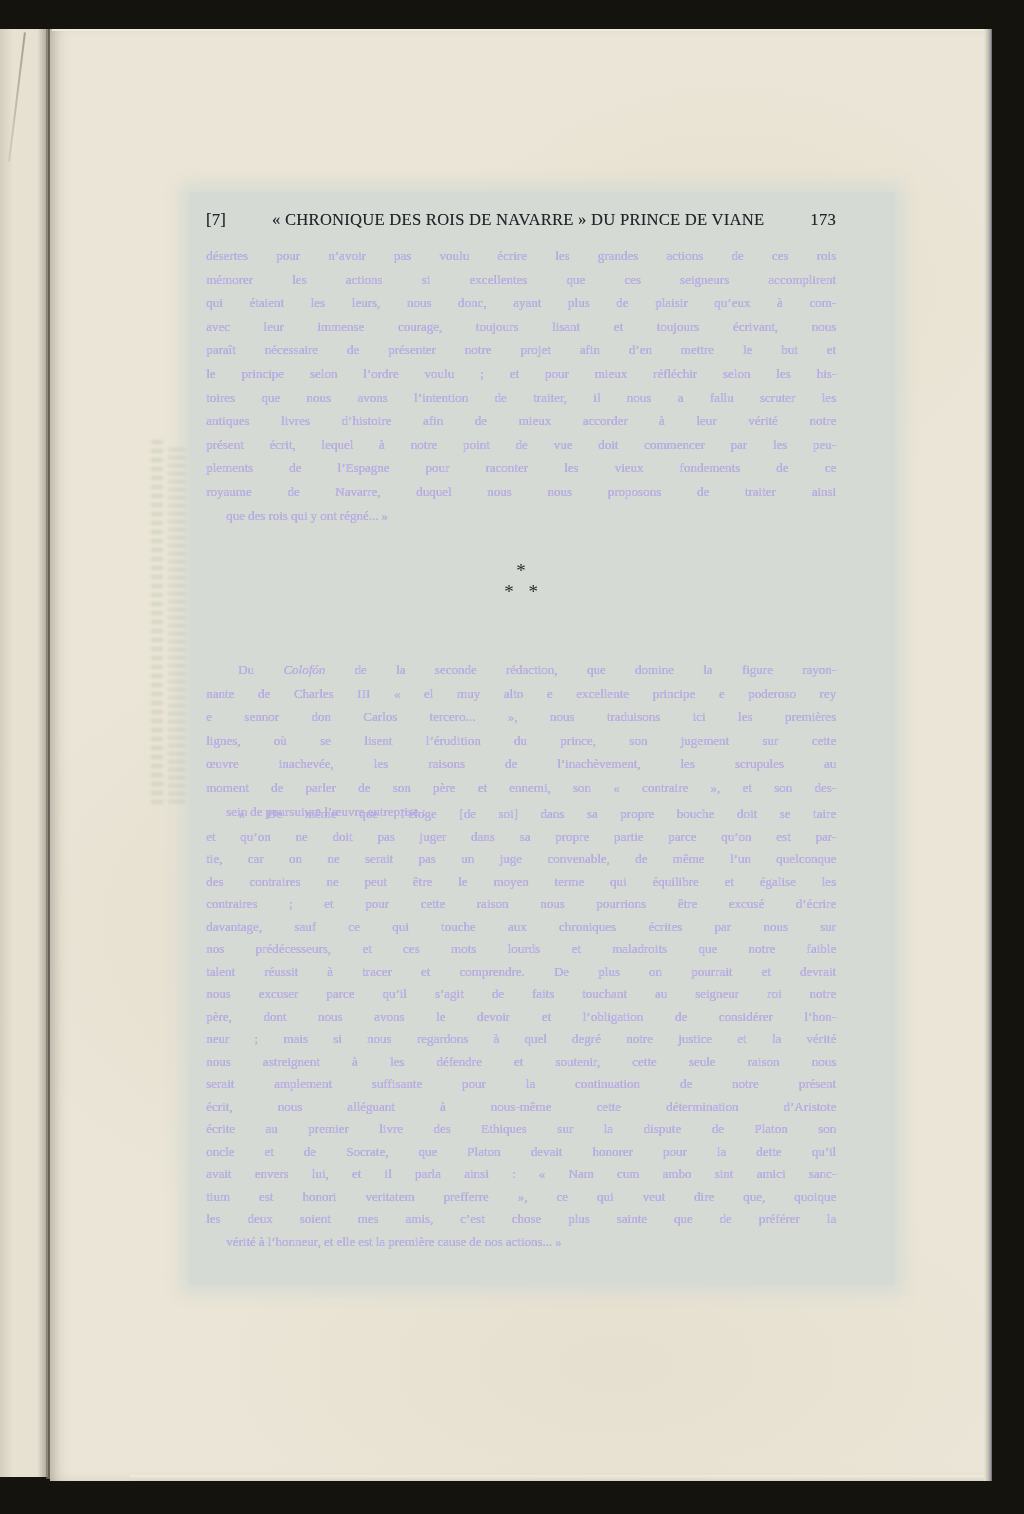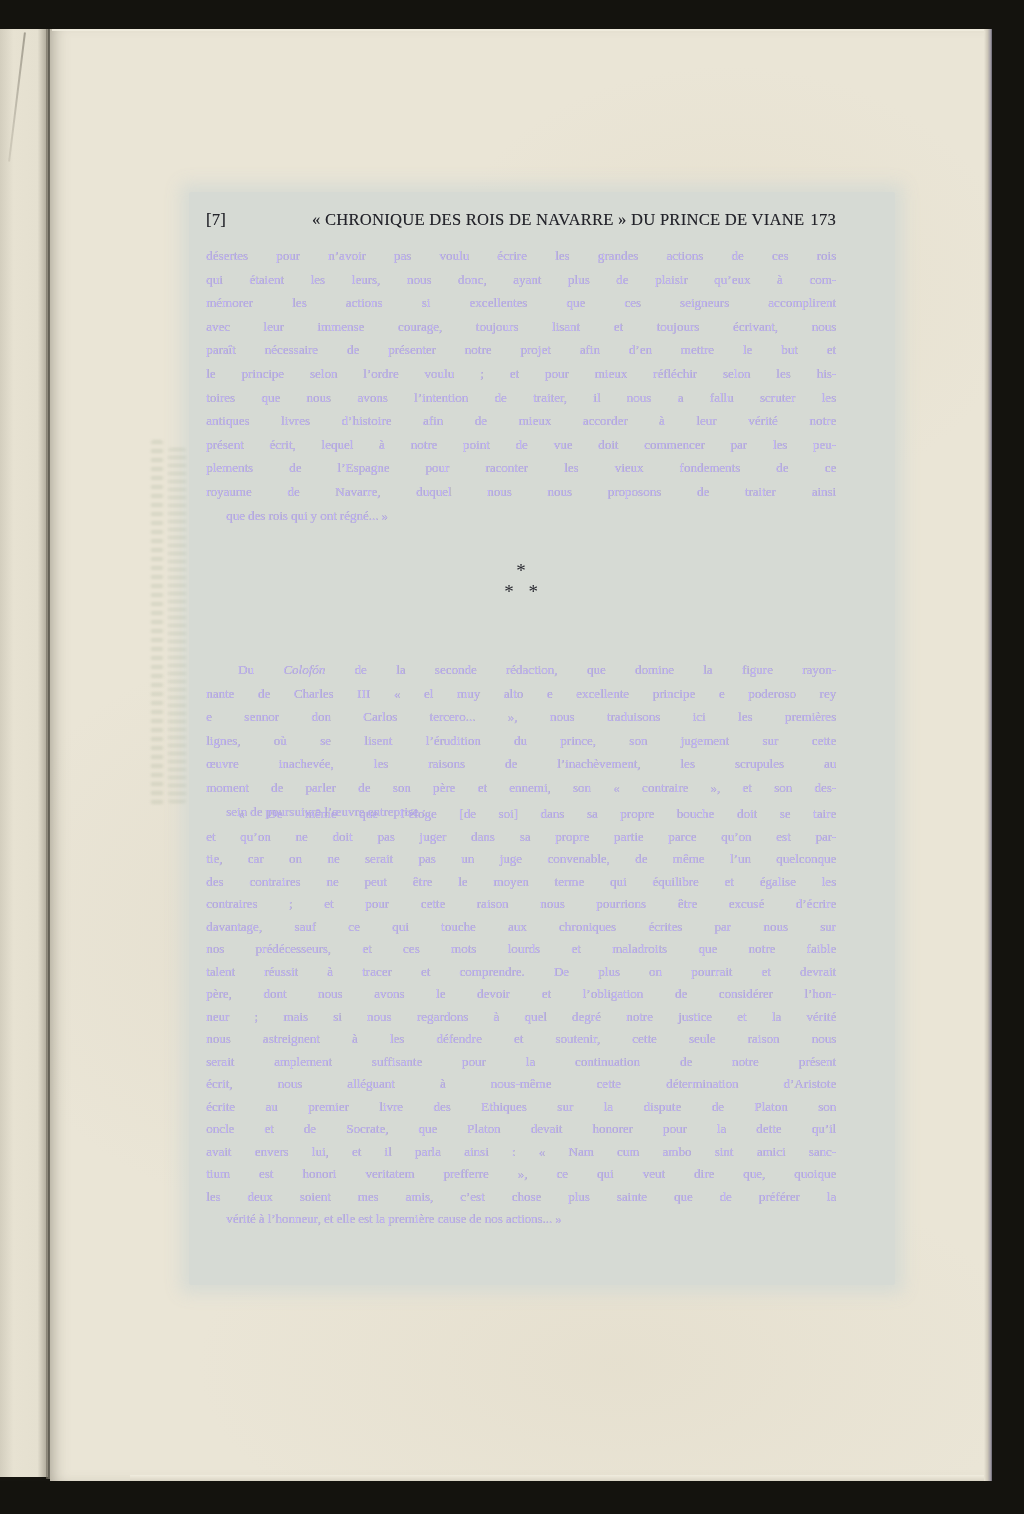--- a/index.html
+++ b/index.html
@@ -57,21 +57,21 @@
     background:repeating-linear-gradient(180deg,rgba(125,145,115,.40) 0 4px,transparent 4px 9px);}
   .ghost2{left:168px;top:448px;width:18px;height:355px;
     background:repeating-linear-gradient(180deg,rgba(120,140,112,.35) 0 3px,transparent 3px 8px);}
   
   .pagehead{
     position:absolute;left:206px;top:198px;width:630px;z-index:4;
     display:flex;align-items:baseline;
     font-size:16.5px;line-height:20px;letter-spacing:.3px;color:#23232a;
     text-shadow:.2px .2px .3px rgba(35,35,42,.45);
   }
-  .pagehead .ptitle{flex:1;text-align:right;white-space:nowrap;}
+  .pagehead .ptitle{flex:1;text-align:center;white-space:nowrap;}
   .pagehead .notation{padding-right:6px;}
   .pagehead .pnum{padding-left:6px;margin-top:12px;}
   .para{
     position:absolute;left:206px;width:630px;z-index:4;
     font-size:13px;line-height:23.6px;color:#c4b5fd;
     text-shadow:.2px .2px .35px rgba(38,38,45,.4);
   }
   .p1{top:244px;}
   .p2{top:658px;}
   .p3{top:803px;line-height:22.5px;}
@@ -106,22 +106,22 @@
   <div class="ghost ghost2"></div>
 
   <header class="pagehead">
     <span class="notation">[7]</span>
     <span class="ptitle">« CHRONIQUE DES ROIS DE NAVARRE » DU PRINCE DE VIANE</span>
     <span class="pnum">173</span>
   </header>
 
   <div class="para p1">
       <div class="line">désertes pour n’avoir pas voulu écrire les grandes actions de ces rois</div>
+      <div class="line">mémorer les actions si excellentes que ces seigneurs accomplirent</div>
       <div class="line">qui étaient les leurs, nous donc, ayant plus de plaisir qu’eux à com-</div>
-      <div class="line">mémorer les actions si excellentes que ces seigneurs accomplirent</div>
       <div class="line">avec leur immense courage, toujours lisant et toujours écrivant, nous</div>
       <div class="line">paraît nécessaire de présenter notre projet afin d’en mettre le but et</div>
       <div class="line">le principe selon l’ordre voulu ; et pour mieux réfléchir selon les his-</div>
       <div class="line">toires que nous avons l’intention de traiter, il nous a fallu scruter les</div>
       <div class="line">antiques livres d’histoire afin de mieux accorder à leur vérité notre</div>
       <div class="line">présent écrit, lequel à notre point de vue doit commencer par les peu-</div>
       <div class="line">plements de l’Espagne pour raconter les vieux fondements de ce</div>
       <div class="line">royaume de Navarre, duquel nous nous proposons de traiter ainsi</div>
       <div class="line last">que des rois qui y ont régné... »</div>
     </div>
@@ -143,20 +143,21 @@
 
   <div class="para indent p3">
       <div class="line">« De même que l’éloge [de soi] dans sa propre bouche doit se taire</div>
       <div class="line">et qu’on ne doit pas juger dans sa propre partie parce qu’on est par-</div>
       <div class="line">tie, car on ne serait pas un juge convenable, de même l’un quelconque</div>
       <div class="line">des contraires ne peut être le moyen terme qui équilibre et égalise les</div>
       <div class="line">contraires ; et pour cette raison nous pourrions être excusé d’écrire</div>
       <div class="line">davantage, sauf ce qui touche aux chroniques écrites par nous sur</div>
       <div class="line">nos prédécesseurs, et ces mots lourds et maladroits que notre faible</div>
       <div class="line">talent réussit à tracer et comprendre. De plus on pourrait et devrait</div>
+      <div class="line">nous excuser parce qu’il s’agit de faits touchant au seigneur roi notre</div>
       <div class="line">père, dont nous avons le devoir et l’obligation de considérer l’hon-</div>
       <div class="line">neur ; mais si nous regardons à quel degré notre justice et la vérité</div>
       <div class="line">nous astreignent à les défendre et soutenir, cette seule raison nous</div>
       <div class="line">serait amplement suffisante pour la continuation de notre présent</div>
       <div class="line">écrit, nous alléguant à nous-même cette détermination d’Aristote</div>
       <div class="line">écrite au premier livre des Ethiques sur la dispute de Platon son</div>
       <div class="line">oncle et de Socrate, que Platon devait honorer pour la dette qu’il</div>
       <div class="line">avait envers lui, et il parla ainsi : « Nam cum ambo sint amici sanc-</div>
       <div class="line">tium est honori veritatem prefferre », ce qui veut dire que, quoique</div>
       <div class="line">les deux soient mes amis, c’est chose plus sainte que de préférer la</div>

